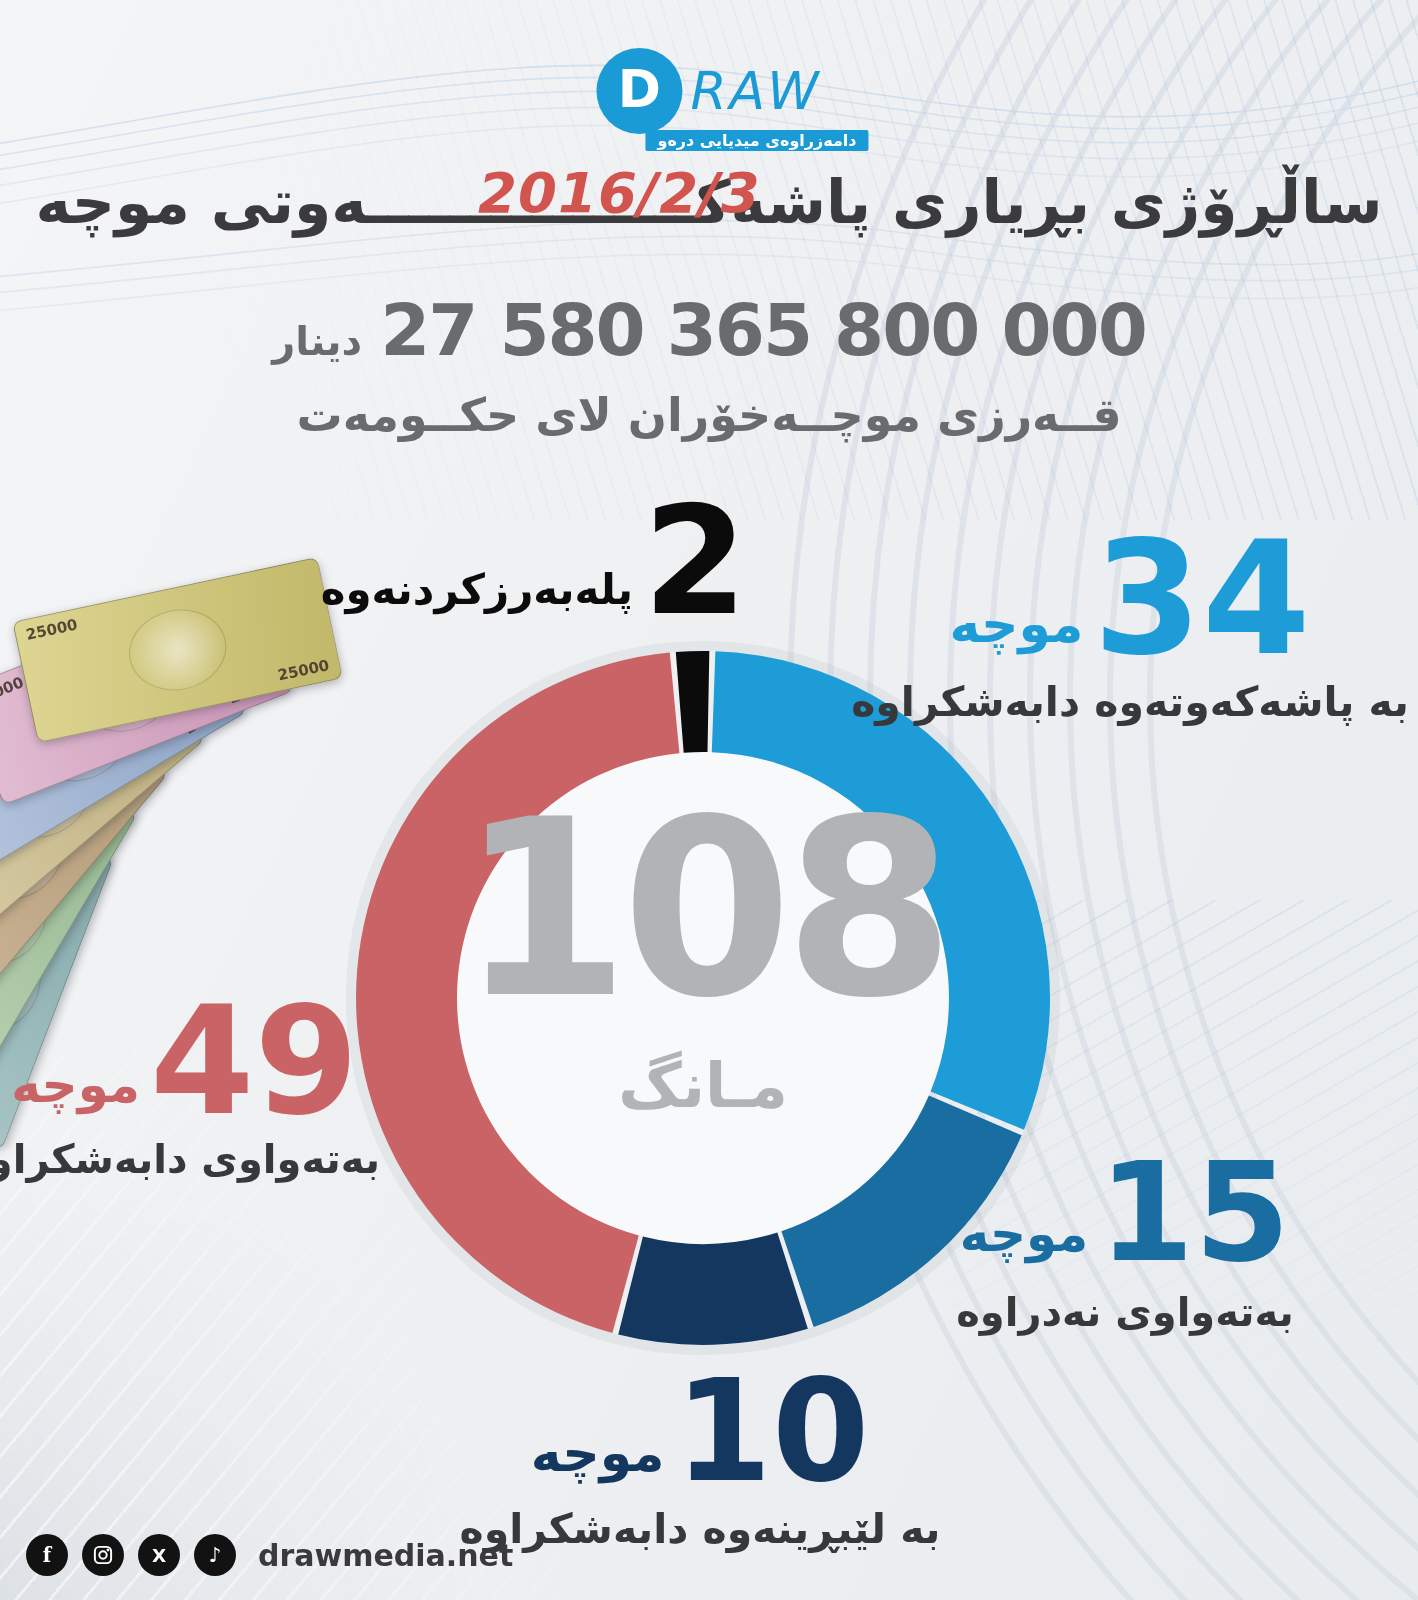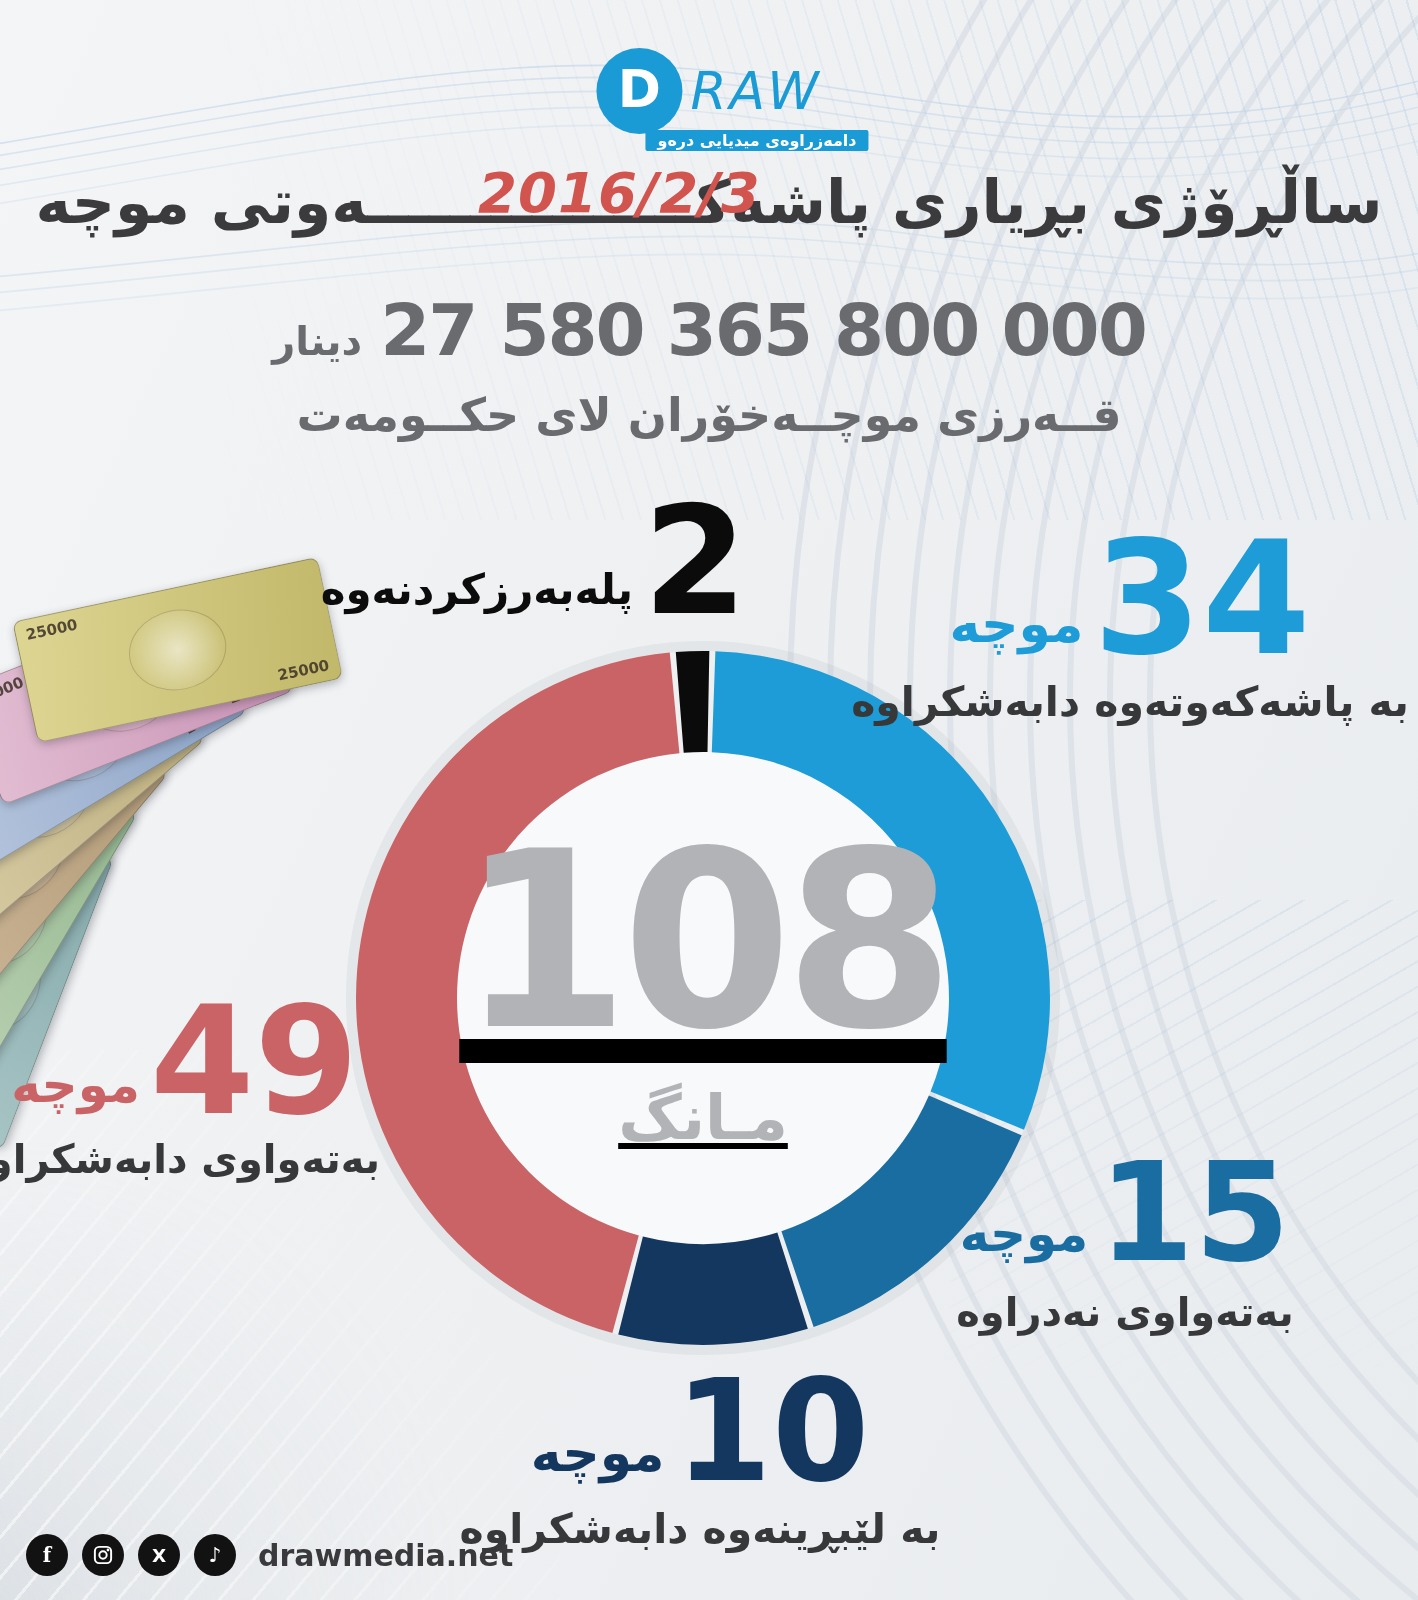--- a/index.html
+++ b/index.html
@@ -59,21 +59,21 @@
         transform-origin:300px 430px;}
   .note .bn-oval{position:absolute;left:50%;top:50%;width:96px;height:78px;transform:translate(-50%,-50%);
         border-radius:50%;background:radial-gradient(circle,rgba(255,255,255,.55),rgba(255,255,255,0) 75%);
         border:1px solid rgba(90,70,50,.25);}
   .note .bn-num{position:absolute;font-size:15px;font-weight:700;color:rgba(60,48,36,.85);}
   .note .bn-num.tl{left:10px;top:6px;}
   .note .bn-num.br{right:10px;bottom:6px;}
 
   
   .donut-svg{position:absolute;left:343px;top:638px;z-index:3;}
-  .donut-center{position:absolute;left:453px;top:826px;width:500px;text-align:center;z-index:4;text-decoration:underline;}
+  .donut-center{position:absolute;left:453px;top:794px;width:500px;text-align:center;z-index:4;}
   .center-value{font-size:245px;font-weight:800;color:#b1b3b6;line-height:.95;letter-spacing:-8px;}
   .center-label{font-size:62px;font-weight:700;color:#b1b3b6;direction:rtl;margin-top:22px;}
 
   
   .stat{position:absolute;z-index:5;text-align:center;}
   .stat-row{display:flex;flex-direction:row-reverse;justify-content:center;align-items:flex-end;gap:10px;}
   .stat-num{font-weight:800;line-height:.92;}
   .stat-unit{font-weight:800;direction:rtl;}
   .stat-label{font-size:40px;font-weight:700;color:#37383a;direction:rtl;margin-top:6px;white-space:nowrap;}
   .g2{left:340px;top:492px;width:380px;}

